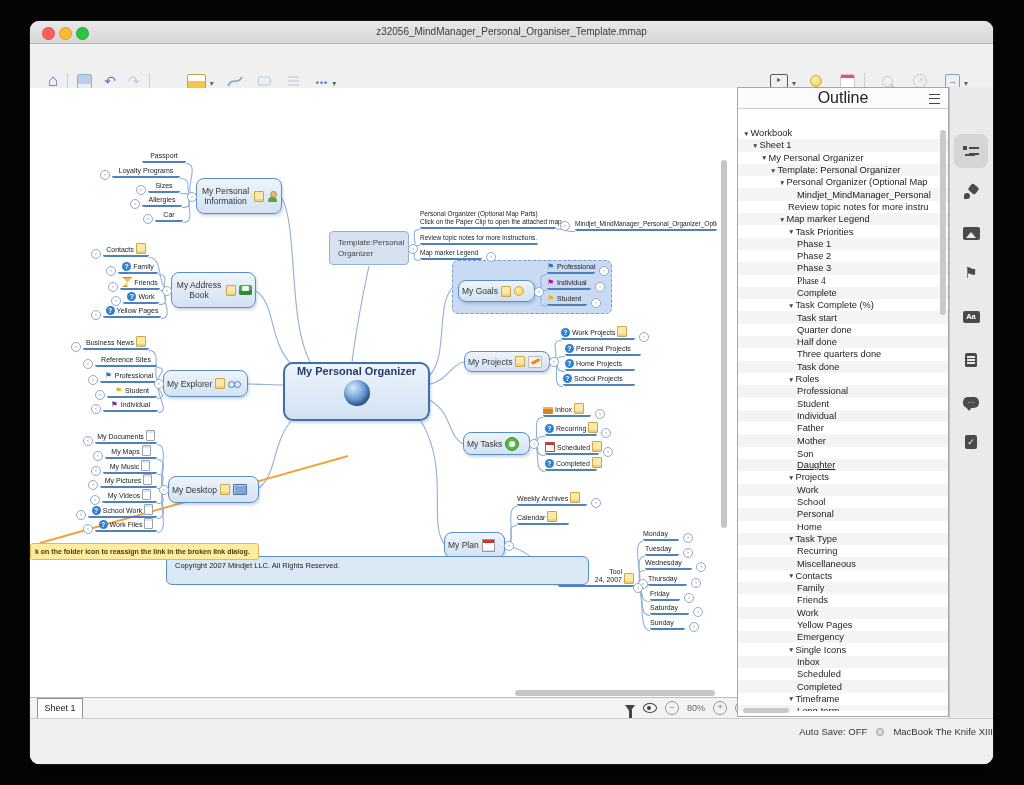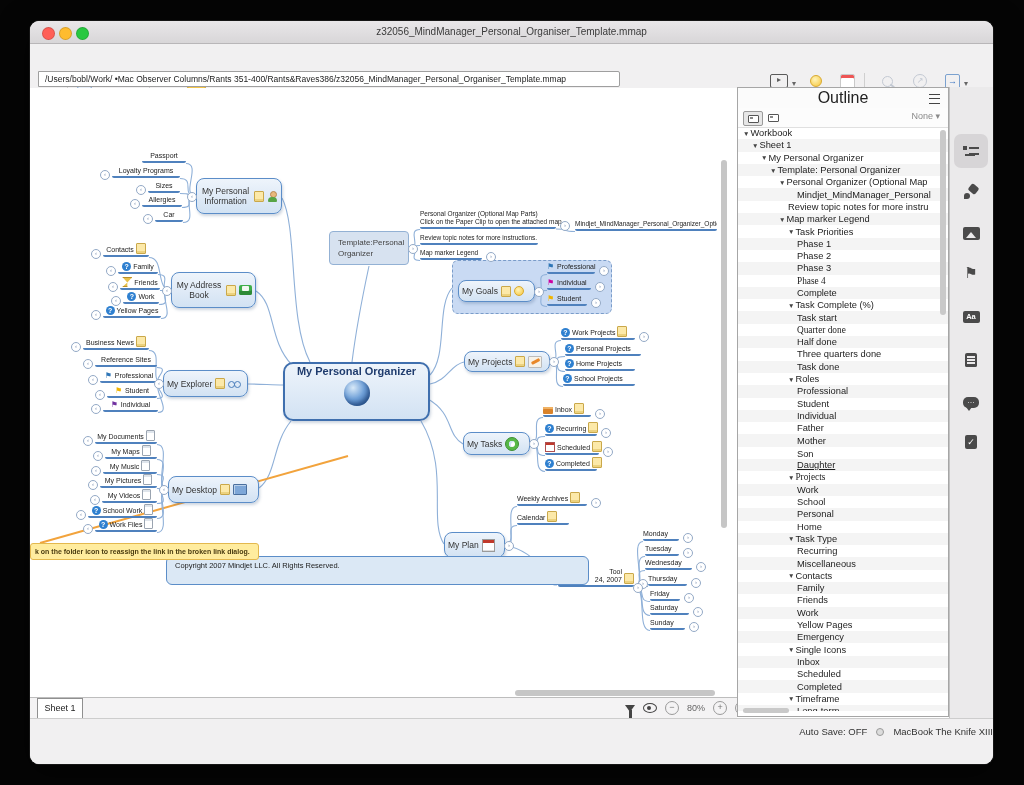--- a/index.html
+++ b/index.html
@@ -176,21 +176,20 @@
       <span class="ic-bulb" style="margin-left:10px"></span>
       <span class="ic-rednote" style="margin-left:14px"></span>
       <span class="sep"></span>
       <span class="ic-search" style="margin-left:8px"></span>
       <span class="ic-share" style="margin-left:16px"></span>
       <span class="ic-export" style="margin-left:14px"></span>
       <span class="gl gl-caret"></span>
     </div>
   </div>
 
-  <div class="pathbar">/Users/bobl/Work/ •Mac Observer Columns/Rants 351-400/Rants&amp;Raves386/z32056_MindManager_Personal_Organiser_Template.mmap</div>
 
   <div class="canvas" id="map-layer">
     <div class="vthumb" style="left:691px;top:72px;height:368px"></div>
     <div class="hthumb" style="left:485px;top:602px;width:200px"></div>
   <svg width="707" height="609" class="lines">
         <path d="M280,274 C258,232 268,140 252,110" fill="none" stroke="#8fb0d8" stroke-width="1.1"></path>
         <path d="M262,277 C238,252 246,216 226,203" fill="none" stroke="#8fb0d8" stroke-width="1.1"></path>
         <path d="M253,297 C242,297 231,296 218,296" fill="none" stroke="#8fb0d8" stroke-width="1.1"></path>
         <path d="M261,333 C242,356 247,386 229,400" fill="none" stroke="#8fb0d8" stroke-width="1.1"></path>
         <path d="M322,274 C326,242 333,206 339,178" fill="none" stroke="#8fb0d8" stroke-width="1.1"></path>
@@ -542,29 +541,20 @@
       <span class="zbtn">+</span>
       <span class="zbtn">≡</span>
     </div>
   </div>
 
   <div class="outline">
     <div class="ol-head">
       <div class="ol-title">Outline</div>
       <span class="ic-panelmenu"></span>
     </div>
-    <div class="ol-tools">
-      <span class="ob active" style="left:5px">
-          <span class="pic"></span>
-        </span>
-      <span class="ob" style="left:26px">
-          <span class="pic"></span>
-        </span>
-      <span class="ol-none">None ▾</span>
-    </div>
     <div class="ol-list" id="outline-list">
         <div class="ol-row" style="padding-left: 5px;">
           <span class="tri">▼</span>
           <span>Workbook</span>
         </div>
         <div class="ol-row" style="padding-left: 14px;">
           <span class="tri">▼</span>
           <span>Sheet 1</span>
         </div>
         <div class="ol-row" style="padding-left: 23px;">
@@ -608,21 +598,21 @@
         <div class="ol-row" style="padding-left: 59px;">
           <span>Complete</span>
         </div>
         <div class="ol-row" style="padding-left: 50px;">
           <span class="tri">▼</span>
           <span>Task Complete (%)</span>
         </div>
         <div class="ol-row" style="padding-left: 59px;">
           <span>Task start</span>
         </div>
-        <div class="ol-row" style="padding-left: 59px; font-family: Liberation Serif, serif;">
+        <div class="ol-row" style="padding-left: 59px;">
           <span>Quarter done</span>
         </div>
         <div class="ol-row" style="padding-left: 59px;">
           <span>Half done</span>
         </div>
         <div class="ol-row" style="padding-left: 59px;">
           <span>Three quarters done</span>
         </div>
         <div class="ol-row" style="padding-left: 59px;">
           <span>Task done</span>
@@ -645,21 +635,21 @@
         </div>
         <div class="ol-row" style="padding-left: 59px;">
           <span>Mother</span>
         </div>
         <div class="ol-row" style="padding-left: 59px; align-items: flex-end;">
           <span>Son</span>
         </div>
         <div class="ol-row" style="padding-left: 59px; text-decoration: underline;">
           <span>Daughter</span>
         </div>
-        <div class="ol-row" style="padding-left: 50px; font-family: Liberation Serif, serif;">
+        <div class="ol-row" style="padding-left: 50px;">
           <span class="tri">▼</span>
           <span>Projects</span>
         </div>
         <div class="ol-row" style="padding-left: 59px;">
           <span>Work</span>
         </div>
         <div class="ol-row" style="padding-left: 59px;">
           <span>School</span>
         </div>
         <div class="ol-row" style="padding-left: 59px;">

